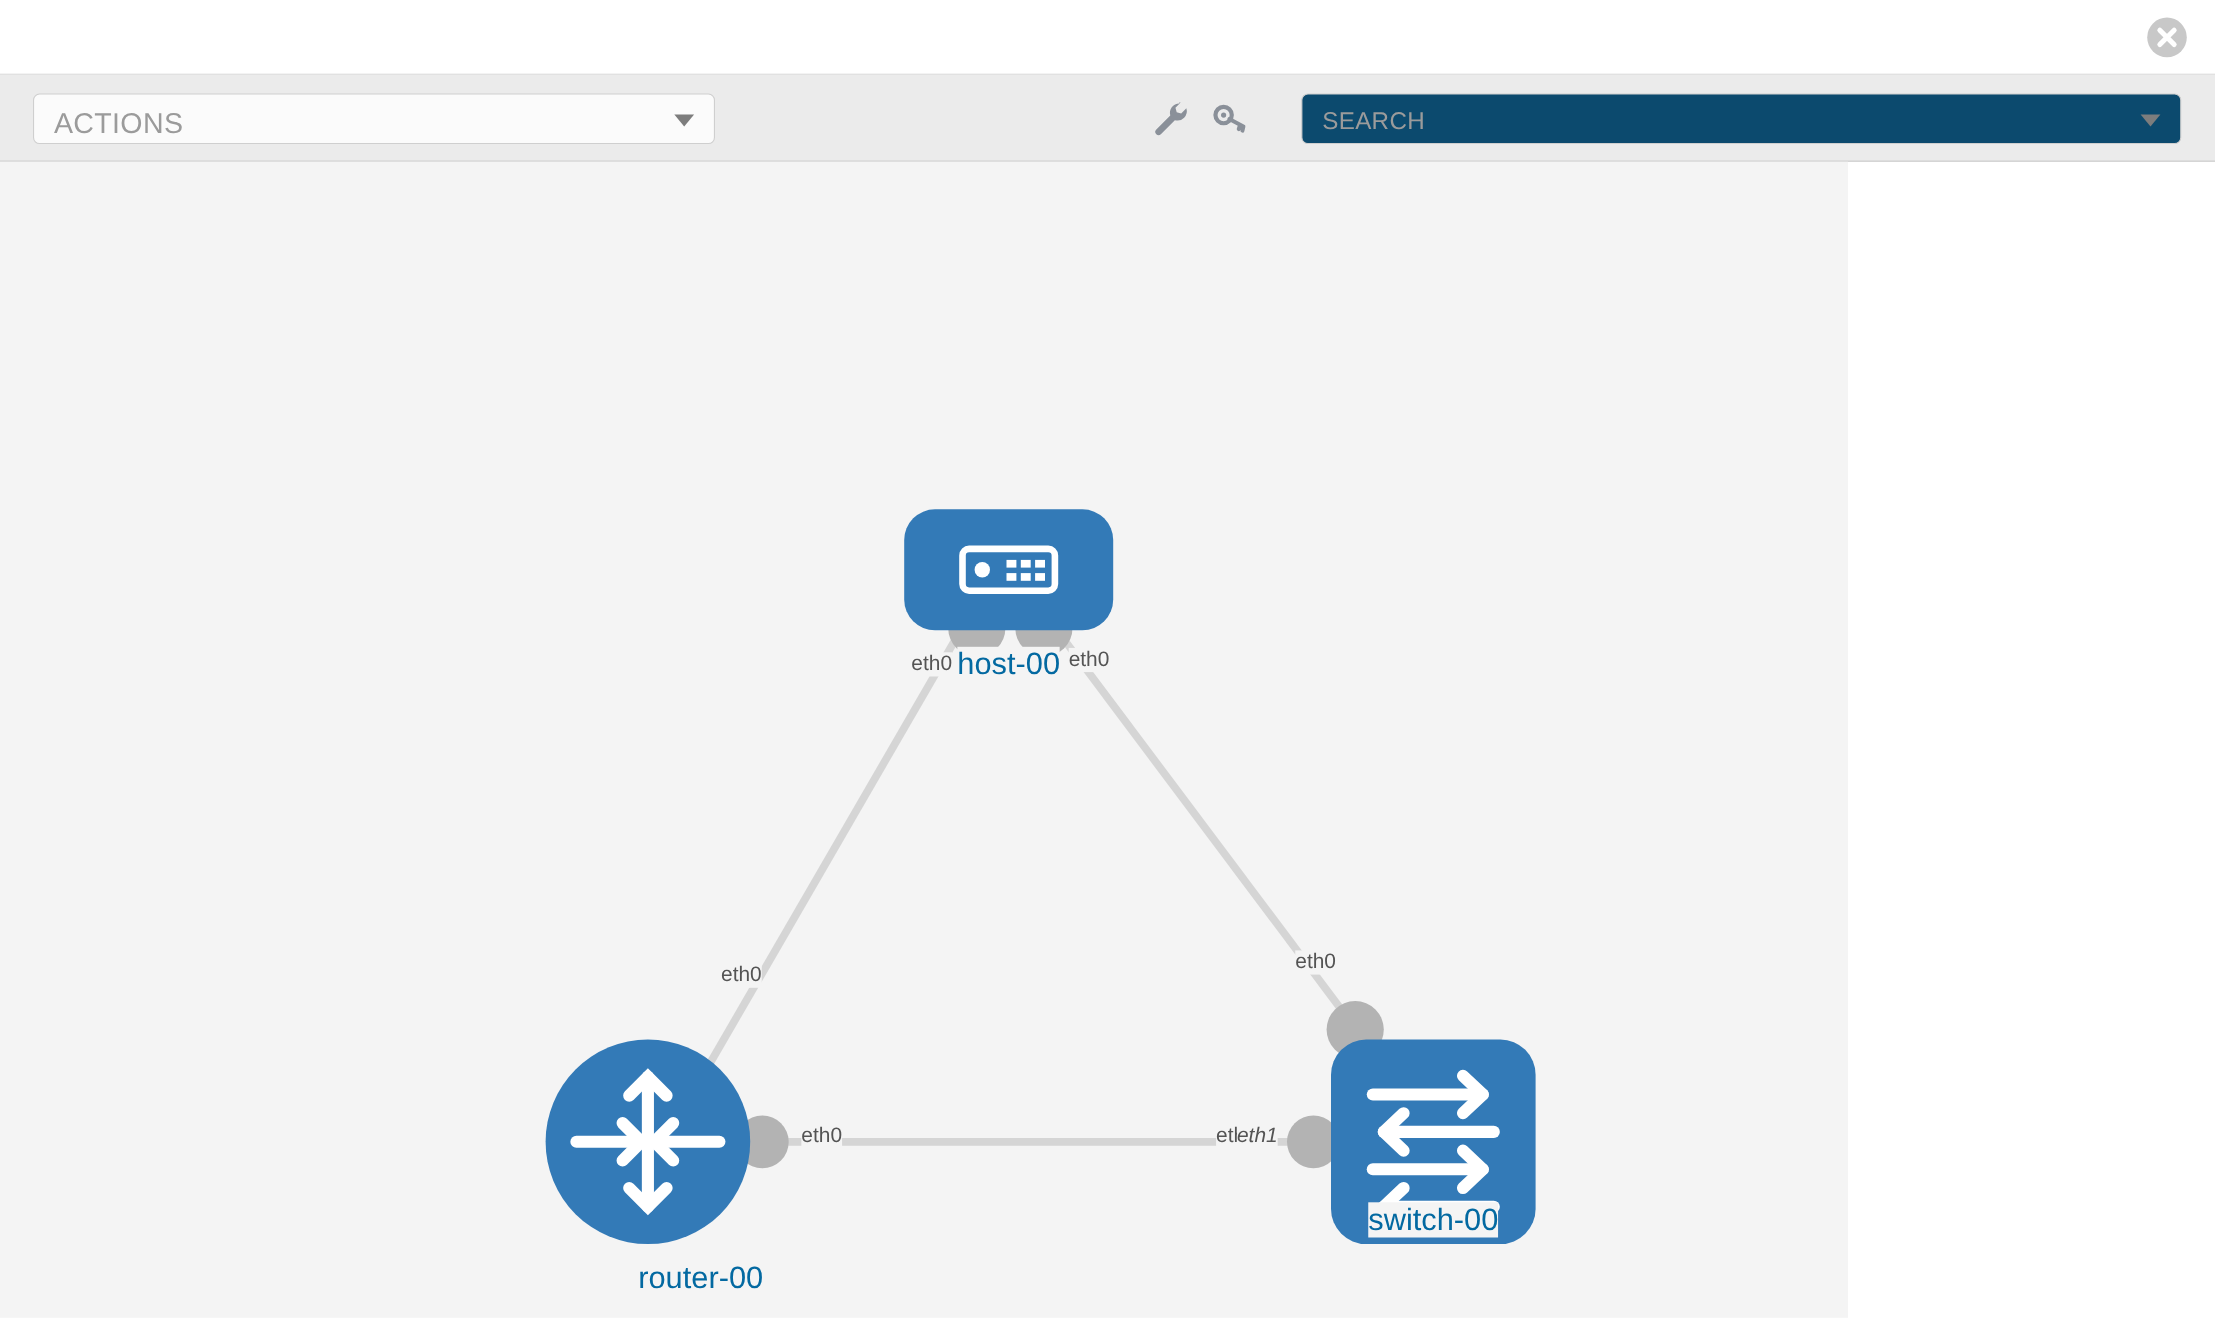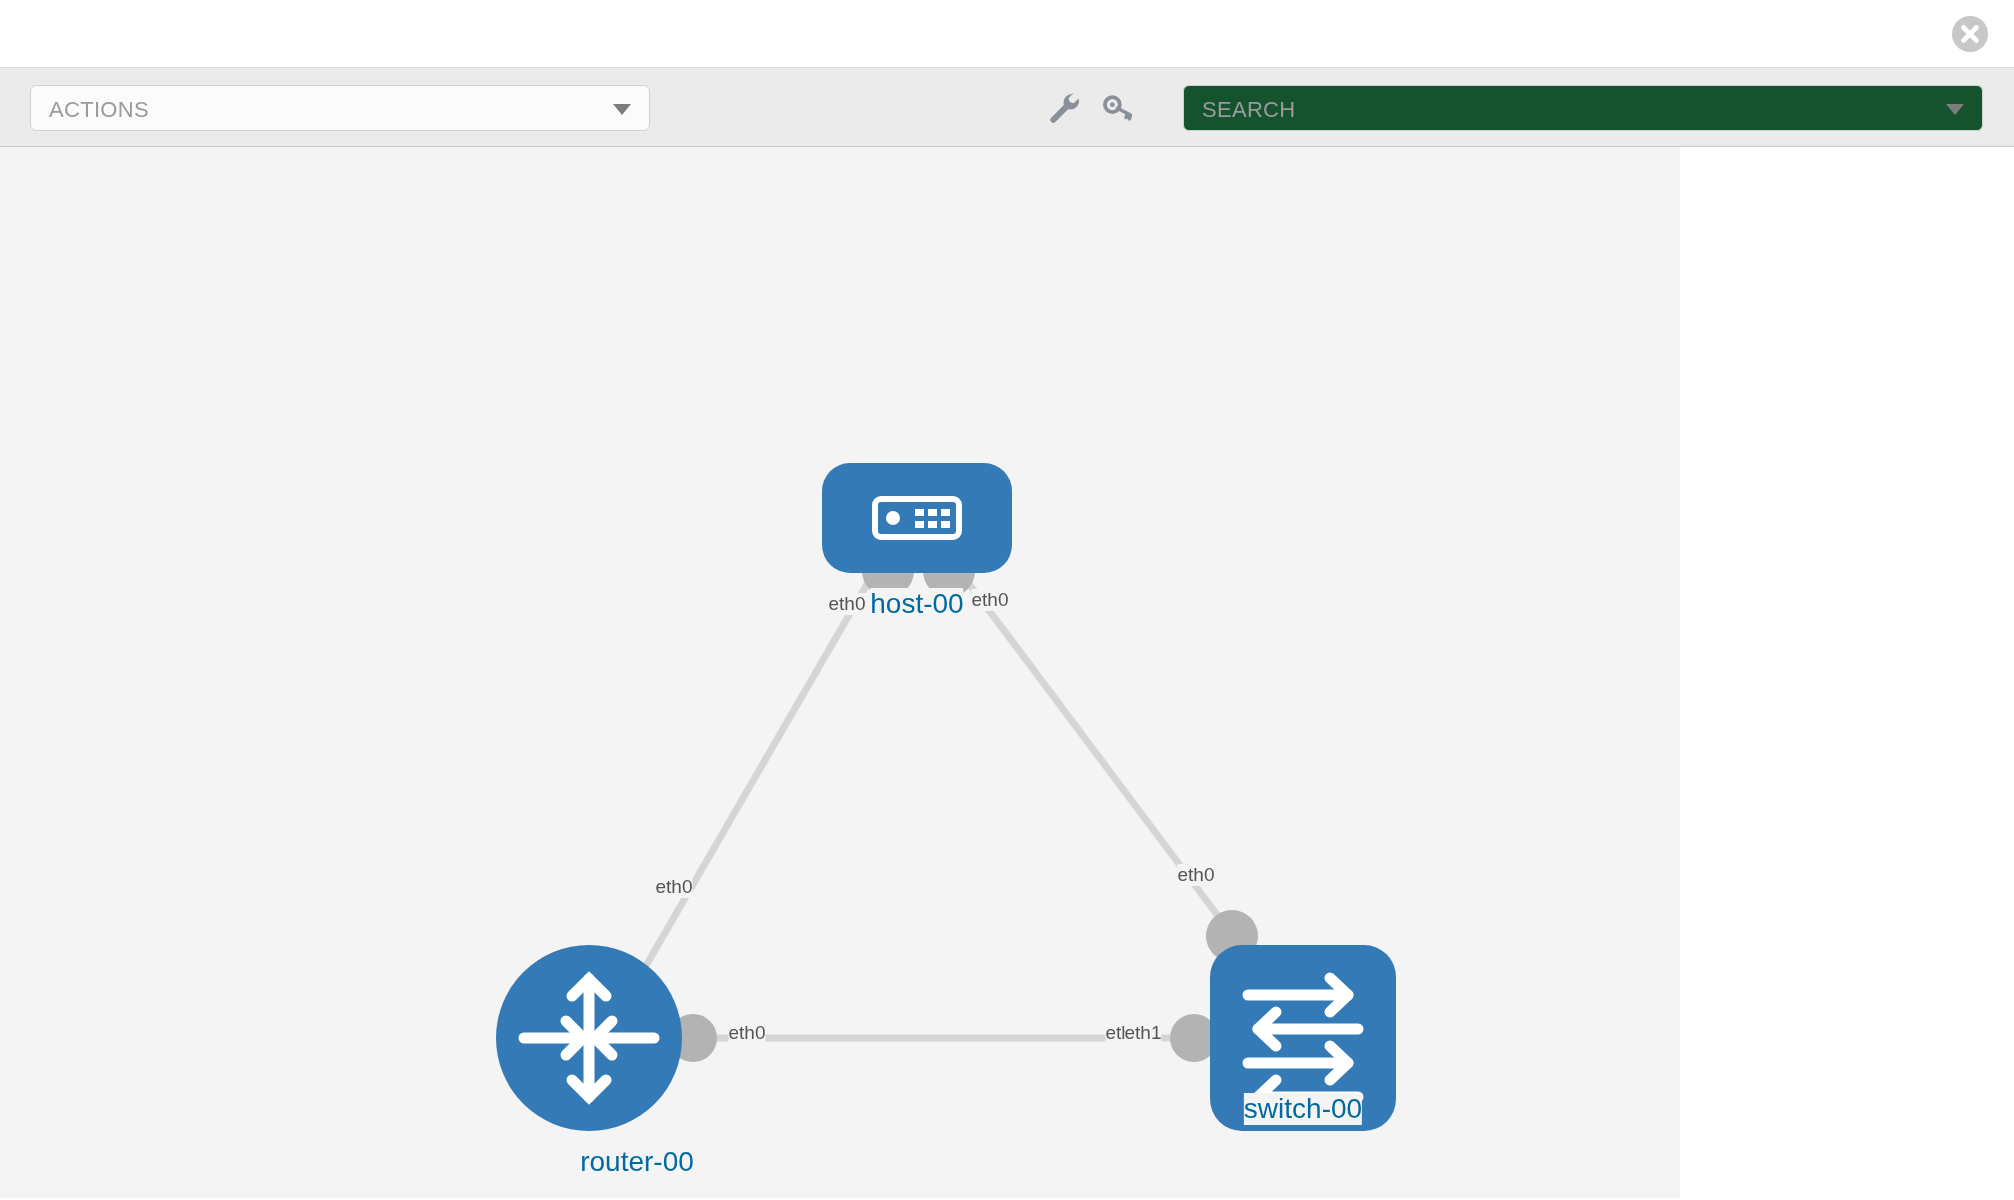--- a/index.html
+++ b/index.html
@@ -48,21 +48,21 @@
     left: 30px; top: 17px;
     width: 620px; height: 46px;
     background: #fbfbfb;
     border: 1px solid #cfcfcf;
     border-radius: 6px;
     cursor: pointer;
   }
   .actions-select .label {
     position: absolute;
     left: 18px; top: 11px;
-    font-size: 22px;
+    font-size: 26px;
     color: #9b9b9b;
     letter-spacing: 0.3px;
   }
   .caret {
     position: absolute;
     right: 18px; top: 50%;
     margin-top: -4px;
     width: 0; height: 0;
     border-left: 9px solid transparent;
     border-right: 9px solid transparent;
@@ -74,21 +74,21 @@
     width: 36px; height: 36px;
     cursor: pointer;
   }
   .tool-icon.wrench { left: 1046px; }
   .tool-icon.key    { left: 1100px; }
 
   .search-select {
     position: absolute;
     left: 1183px; top: 17px;
     width: 800px; height: 46px;
-    background: #14532d;
+    background: #0c4a6e;
     border: 1px solid #cfcfcf;
     border-radius: 6px;
     cursor: text;
   }
   .search-select .label {
     position: absolute;
     left: 18px; top: 11px;
     font-size: 22px;
     color: #9b9b9b;
     letter-spacing: 0.3px;
@@ -232,19 +232,19 @@
       </g>
     </g>
   </svg>
 
   <div class="edge-label" style="left:847px; top:446px;">eth0</div>
   <div class="edge-label" style="left:990px; top:442px;">eth0</div>
   <div class="edge-label" style="left:674px; top:729px;">eth0</div>
   <div class="edge-label" style="left:1196px; top:717px;">eth0</div>
   <div class="edge-label" style="left:747px; top:875px;">eth0</div>
   <div class="edge-label" style="left:1124px; top:875px;">eth0</div>
-  <div class="edge-label" style="left:1143px; top:875px;">eth1</div>
+  <div class="edge-label" style="left:1143px; top:875px;font-style:italic;">eth1</div>
 
   <div class="node-label" style="left:917px;  top:441px;">host-00</div>
   <div class="node-label" style="left:589px;  top:999px;margin-left:48px;">router-00</div>
   <div class="node-label" style="left:1303px; top:946px;">switch-00</div>
 
 </div>
 
 </body></html>

